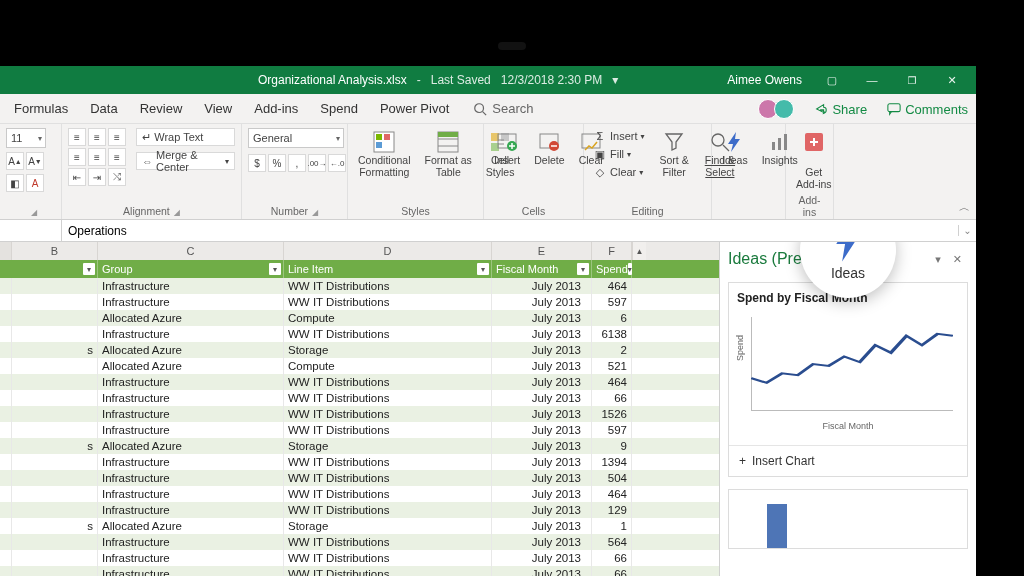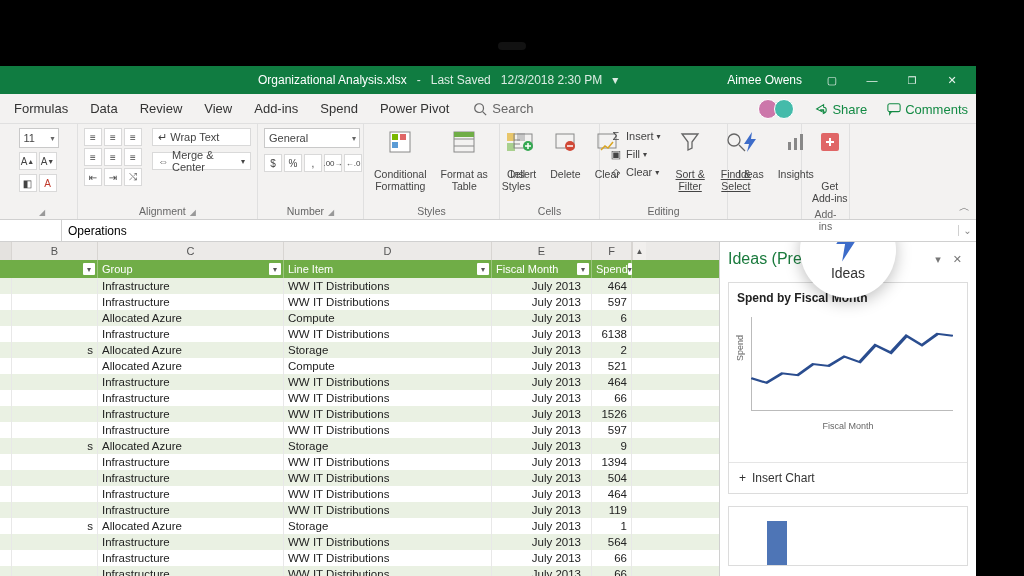--- a/index.html
+++ b/index.html
@@ -28,21 +28,21 @@
   .comments-group { color:#138a44; display:flex; align-items:center; gap:4px;}
   .avatars { display:flex; gap:-4px;}
   .avatar-dot { width:20px; height:20px; border-radius:50%; background:#c7a; border:1px solid #fff; margin-left:-4px;}
   .avatar-dot.b { background:#4ba;}
 
   .ribbon { height:96px; background:#f3f2f1; display:flex; font-size:11px; color:#444; border-bottom:1px solid #d0d0d0; position:relative;}
   .rgroup { border-right:1px solid #e0e0e0; padding:4px 6px 2px 6px; display:flex; flex-direction:column; justify-content:space-between; }
   .rgroup .body { display:flex; align-items:flex-start; gap:6px; flex:1;}
   .rgroup .label { text-align:center; font-size:10.5px; color:#666; padding-top:2px;}
   .rgroup .label .launcher { font-size:8px; margin-left:4px; color:#999;}
-  .btn-big { display:flex; flex-direction:column; align-items:center; gap:15px; padding:2px 4px; cursor:pointer;}
+  .btn-big { display:flex; flex-direction:column; align-items:center; gap:1px; padding:2px 4px; cursor:pointer;}
   .btn-big svg, .btn-big .ico { width:24px; height:24px; }
   .btn-big .cap { font-size:10.5px; line-height:1.1; text-align:center;}
   .tiny-row { display:flex; gap:2px; }
   .tiny-btn { width:18px; height:18px; border:1px solid #d9d9d9; background:#fff; display:flex; align-items:center; justify-content:center; font-size:10px; cursor:pointer;}
   .tiny-text-btn { height:18px; padding:0 5px; border:1px solid #d9d9d9; background:#fff; display:flex; align-items:center; gap:3px; font-size:11px; cursor:pointer;}
   .dropdown-field { height:20px; border:1px solid #c9c9c9; background:#fff; font-size:11px; padding:0 16px 0 4px; position:relative; min-width:80px; display:flex; align-items:center;}
   .dropdown-field::after { content:"▾"; position:absolute; right:3px; font-size:8px; color:#666;}
 
   .stack3 { display:flex; flex-direction:column; gap:2px; }
   .small-line { display:flex; align-items:center; gap:3px; font-size:11px; padding:1px 3px; cursor:pointer;}
@@ -76,21 +76,21 @@
   .wB { width:86px; } .wC{ width:186px;} .wD{ width:208px;} .wE{ width:100px;} .wF{ width:40px;}
   .wAgutter{ width:12px; background:transparent;}
 
   .ideas-pane { width:256px; background:#fff; display:flex; flex-direction:column; font-size:12px; position:relative;}
   .ideas-pane .title { height:34px; display:flex; align-items:center; padding:0 8px; font-size:16px; color:#1a7a3d; }
   .ideas-pane .title .spacer{flex:1;}
   .ideas-pane .title .pbtn{ font-size:11px; color:#777; padding:0 6px; cursor:pointer;}
   .card { border:1px solid #dcdcdc; margin:6px 8px; padding:8px 8px 6px 8px; display:flex; flex-direction:column; gap:8px;}
   .card .ctitle { font-size:12px; font-weight:600; color:#222;}
   .card .chart { height:120px; position:relative; }
-  .card .insert-btn { border-top:1px solid #e5e5e5; margin:21px -8px -6px -8px; padding:8px 10px; font-size:12px; color:#333; cursor:pointer;}
+  .card .insert-btn { border-top:1px solid #e5e5e5; margin:4px -8px -6px -8px; padding:8px 10px; font-size:12px; color:#333; cursor:pointer;}
   .card .insert-btn::before { content:"+"; margin-right:6px; font-weight:400;}
 
   
   .ideas-bubble { position:absolute; top:-40px; left:50%; transform:translateX(-50%); width:96px; height:96px; border-radius:50%; background:#fff; box-shadow:0 4px 16px rgba(0,0,0,.25); display:flex; flex-direction:column; align-items:center; justify-content:center; gap:2px; z-index:50;}
   .ideas-bubble svg { width:40px; height:44px; }
   .ideas-bubble .txt { font-size:14px; color:#333;}
 
   .chart .axis-y { position:absolute; left:14px; top:4px; bottom:22px; width:1px; background:#bbb;}
   .chart .axis-x { position:absolute; left:14px; right:6px; bottom:22px; height:1px; background:#bbb;}
   .chart .ylab { position:absolute; left:-2px; top:40%; transform:rotate(-90deg); transform-origin:left top; font-size:9px; color:#666;}
@@ -156,21 +156,21 @@
             <rect x="1" y="2" width="14" height="9" rx="2" fill="none" stroke="#138a44" stroke-width="1.2"></rect>
             <path d="M5 11l-2 3v-3" fill="none" stroke="#138a44" stroke-width="1.2"></path>
           </svg>
         <span>Comments</span>
       </div>
     </div>
   </div>
 
   <div class="ribbon">
 
-    <div class="rgroup" style="width:78px;align-items:center;">
+    <div class="rgroup" style="width:62px;">
       <div class="body" style="flex-direction:column; gap:4px;">
         <div class="dropdown-field" style="min-width:40px;">
             <span>11</span>
           </div>
         <div class="tiny-row">
           <div class="tiny-btn">A<sup style="font-size:7px;">▲</sup></div>
           <div class="tiny-btn">A<sup style="font-size:7px;">▼</sup></div>
         </div>
         <div class="tiny-row">
           <div class="tiny-btn">
@@ -320,21 +320,21 @@
           <div class="small-line">
               <span class="sm-ico">◇</span>
               <span>Clear</span>
               <span style="font-size:8px;">▾</span>
             </div>
         </div>
         <div class="btn-big">
           <svg viewBox="0 0 24 24" width="20" height="20">
               <path d="M4 4h16l-6 8v6l-4 2v-8z" fill="none" stroke="#666" stroke-width="1.3"></path>
             </svg>
-          <span class="cap" style="white-space:pre;text-decoration:underline;">Sort &amp;
+          <span class="cap" style="white-space:pre;">Sort &amp;
 Filter</span>
         </div>
         <div class="btn-big">
           <svg viewBox="0 0 24 24" width="20" height="20">
               <circle cx="10" cy="10" r="6" fill="none" stroke="#666" stroke-width="1.3"></circle>
               <line x1="15" y1="15" x2="21" y2="21" stroke="#666" stroke-width="1.3"></line>
             </svg>
           <span class="cap" style="white-space:pre;text-decoration:underline;">Find &amp;
 Select</span>
         </div>
@@ -533,21 +533,21 @@
             <div class="cell wD">WW IT Distributions</div>
             <div class="cell wE center">July  2013</div>
             <div class="cell wF num">464</div>
           </div>
           <div class="drow">
             <div class="cell wAgutter"></div>
             <div class="cell wB num"></div>
             <div class="cell wC">Infrastructure</div>
             <div class="cell wD">WW IT Distributions</div>
             <div class="cell wE center">July  2013</div>
-            <div class="cell wF num">119</div>
+            <div class="cell wF num">129</div>
           </div>
           <div class="drow">
             <div class="cell wAgutter"></div>
             <div class="cell wB num">s</div>
             <div class="cell wC">Allocated Azure</div>
             <div class="cell wD">Storage</div>
             <div class="cell wE center">July  2013</div>
             <div class="cell wF num">1</div>
           </div>
           <div class="drow">

